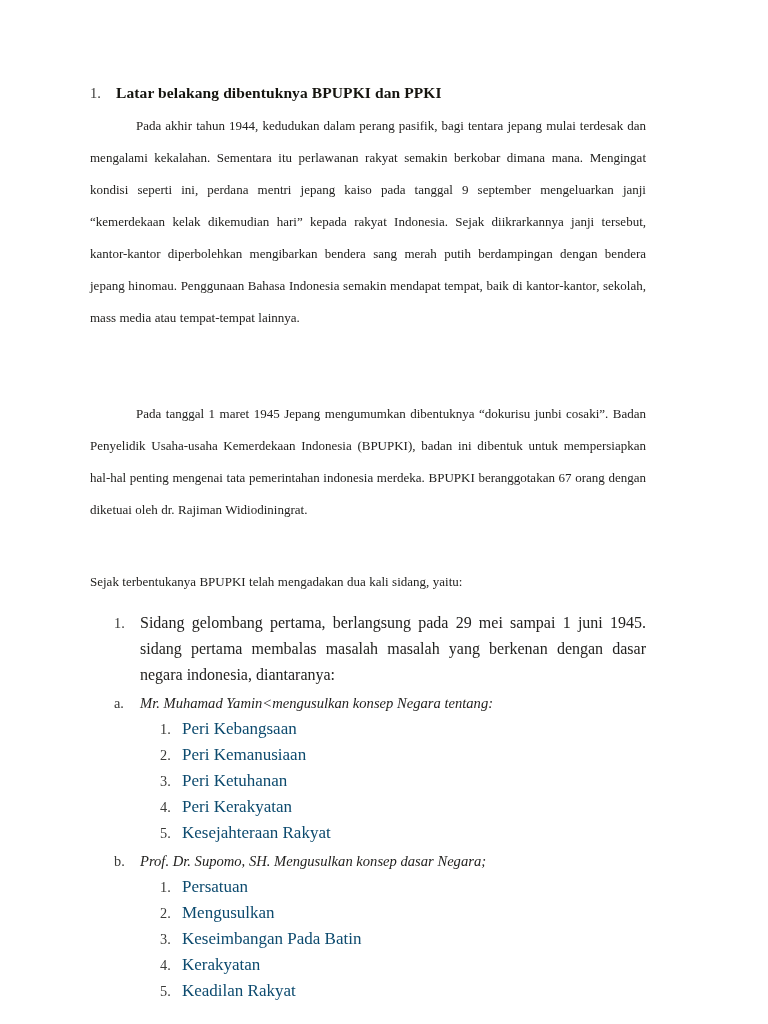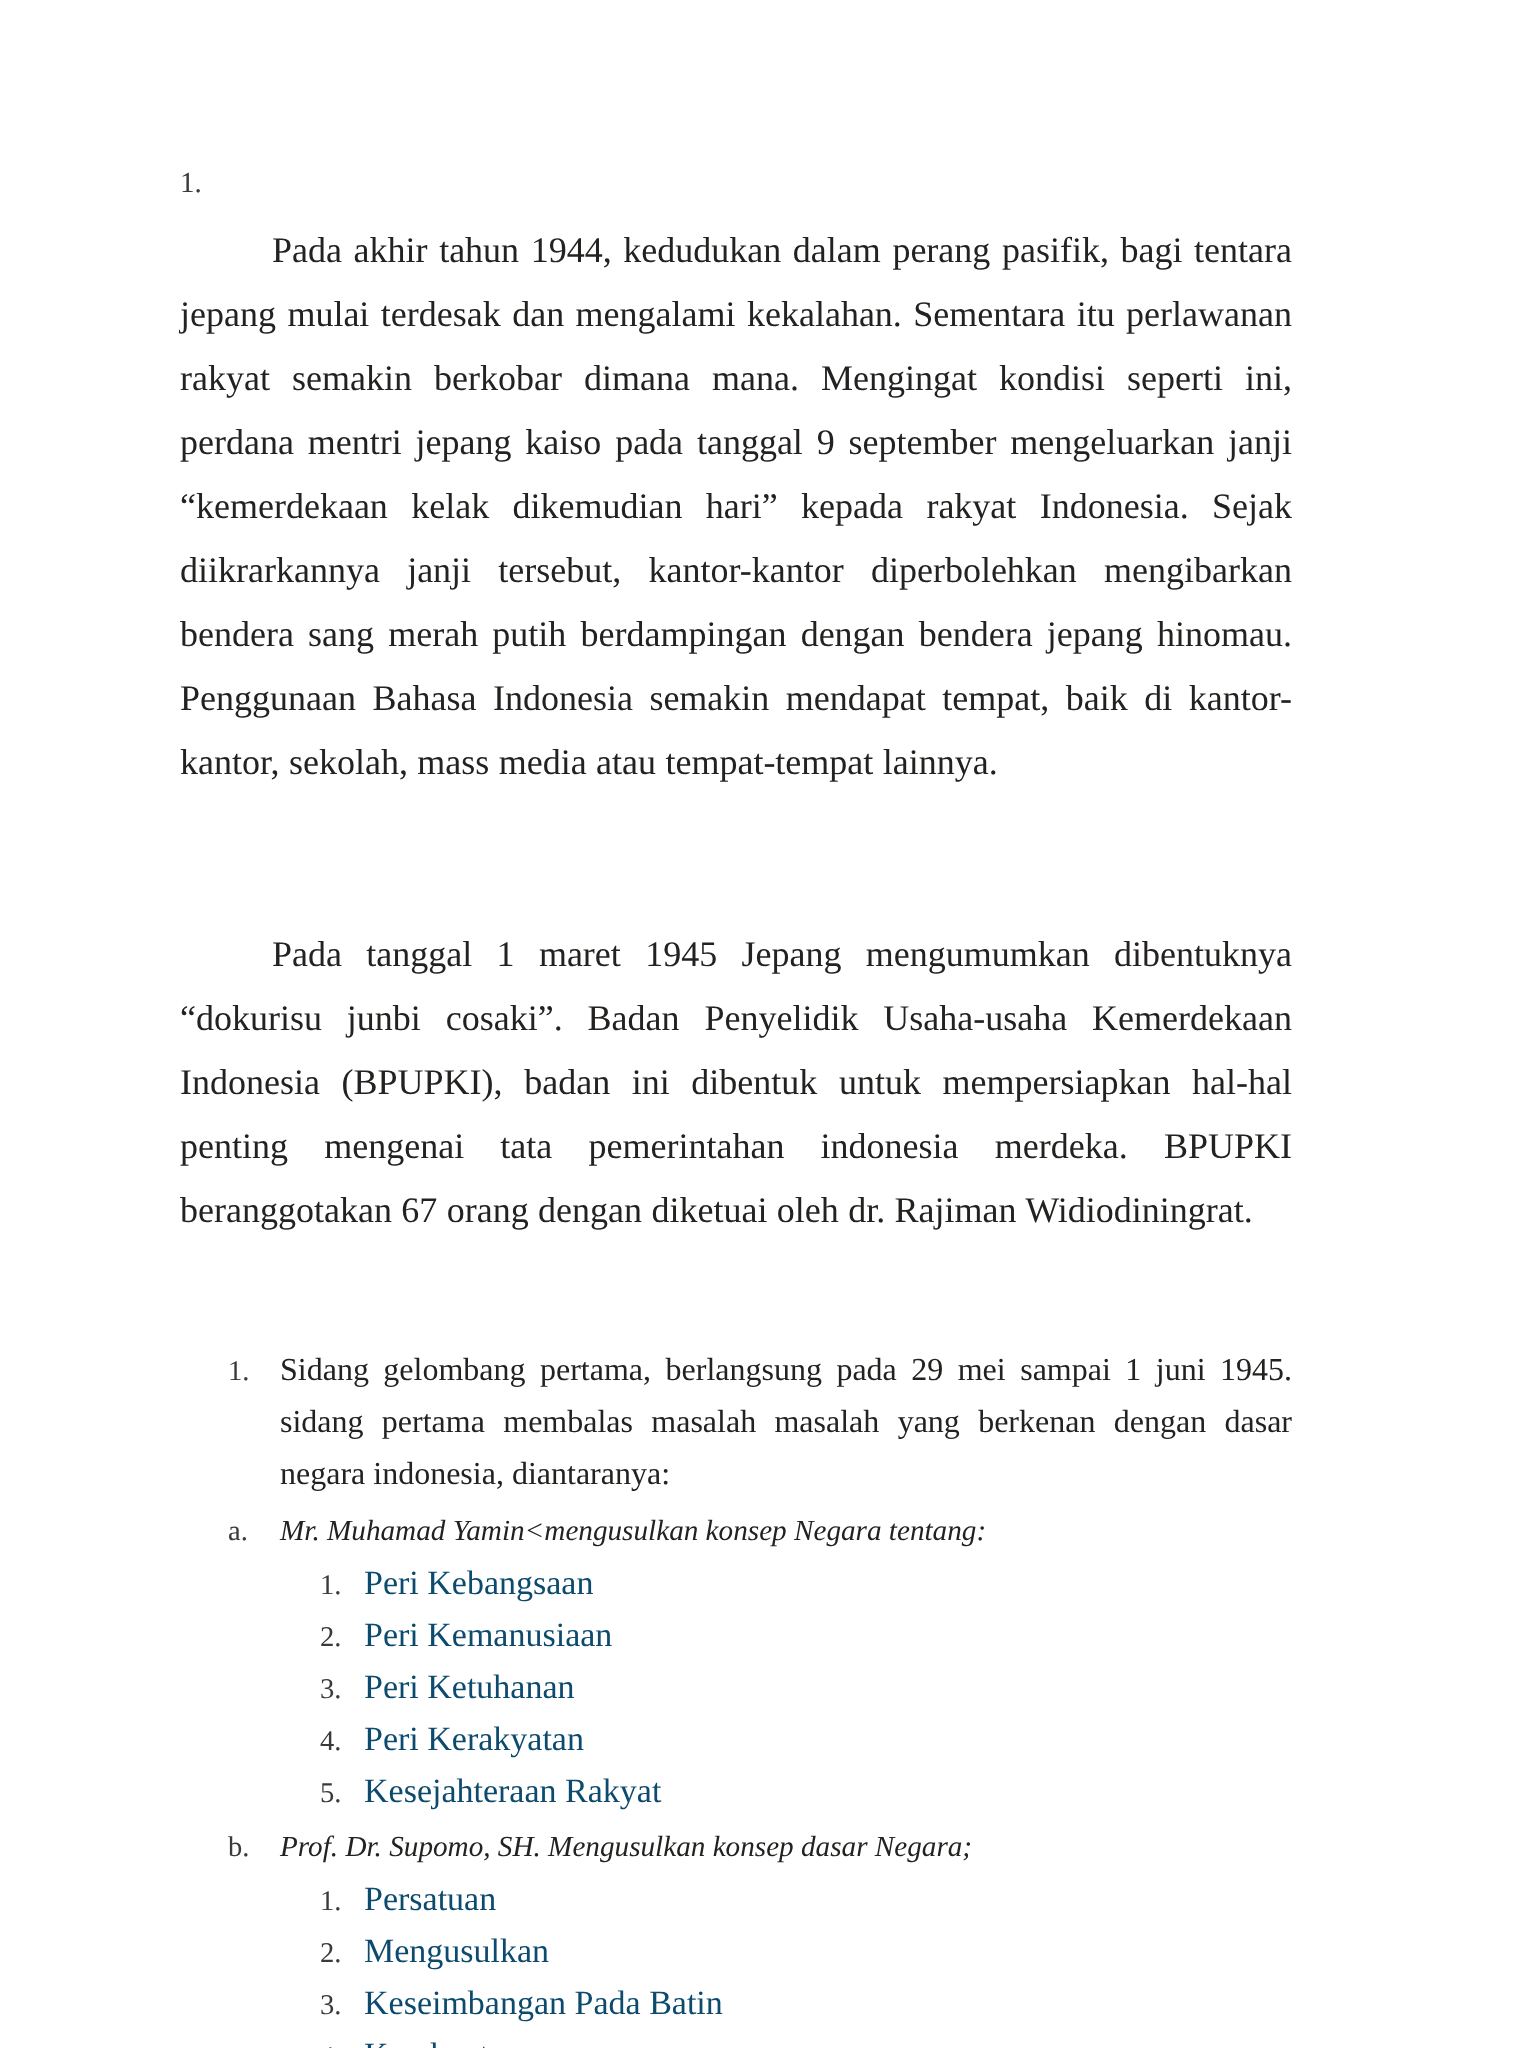--- a/index.html
+++ b/index.html
@@ -46,21 +46,21 @@
   .heading-title {
     font-size: 15.5px;
     font-weight: bold;
     letter-spacing: 0.1px;
     color: #15140f;
   }
 
   
   p.body-para {
     margin: 0;
-    font-size: 18px;
+    font-size: 13px;
     line-height: 32px;
     text-align: justify;
     text-indent: 46px;
     color: #232220;
     word-spacing: 0.2px;
   }
   p.body-para.no-indent {
     text-indent: 0;
   }
 
@@ -135,30 +135,32 @@
   }
 </style>
 </head>
 <body>
 
 <div class="page">
   <div class="content">
 
     <div class="heading-row">
       <span class="heading-marker">1.</span>
+      <span class="heading-title">Latar belakang dibentuknya BPUPKI dan PPKI</span>
     </div>
 
     <p class="body-para">Pada akhir tahun 1944, kedudukan dalam perang pasifik, bagi tentara jepang mulai terdesak dan mengalami kekalahan. Sementara itu perlawanan rakyat semakin berkobar dimana mana. Mengingat kondisi seperti ini, perdana mentri jepang kaiso pada tanggal 9 september mengeluarkan janji “kemerdekaan kelak dikemudian hari” kepada rakyat Indonesia. Sejak diikrarkannya janji tersebut, kantor-kantor diperbolehkan mengibarkan bendera sang merah putih berdampingan dengan bendera jepang hinomau. Penggunaan Bahasa Indonesia semakin mendapat tempat, baik di kantor-kantor, sekolah, mass media atau tempat-tempat lainnya.</p>
 
     <div class="gap-lg"></div>
 
     <p class="body-para">Pada tanggal 1 maret 1945 Jepang mengumumkan dibentuknya “dokurisu junbi cosaki”. Badan Penyelidik Usaha-usaha Kemerdekaan Indonesia (BPUPKI), badan ini dibentuk untuk mempersiapkan hal-hal penting mengenai tata pemerintahan indonesia merdeka. BPUPKI beranggotakan 67 orang dengan diketuai oleh dr. Rajiman Widiodiningrat.</p>
 
     <div class="gap-md"></div>
 
+    <p class="body-para no-indent">Sejak terbentukanya BPUPKI telah mengadakan dua kali sidang, yaitu:</p>
 
     <div class="gap-sm"></div>
 
     <div class="lvl1-item">
       <span class="lvl1-marker">1.</span>
       <span class="lvl1-text">Sidang gelombang pertama, berlangsung pada 29 mei sampai 1 juni 1945. sidang pertama membalas masalah masalah yang berkenan dengan dasar negara indonesia, diantaranya:</span>
     </div>
 
     <div class="alpha-block">
       <div class="lvl-alpha-item">

